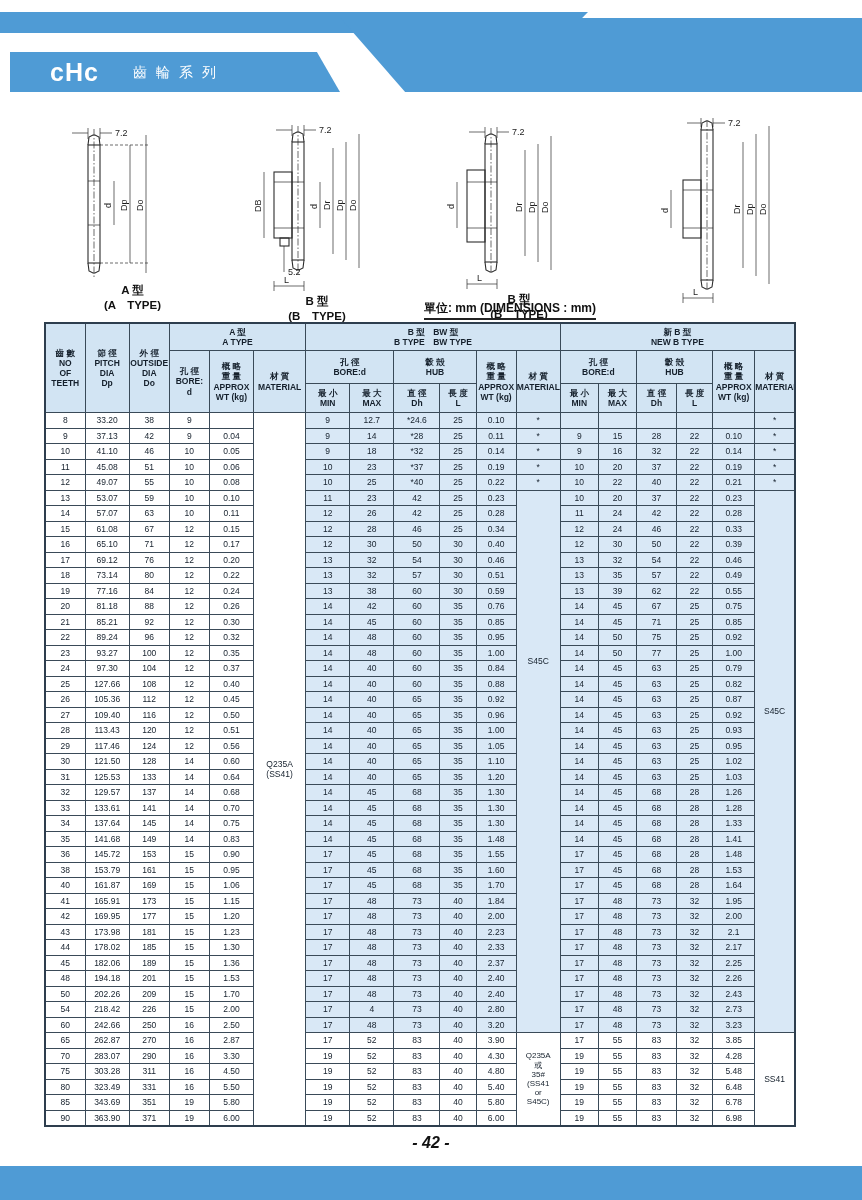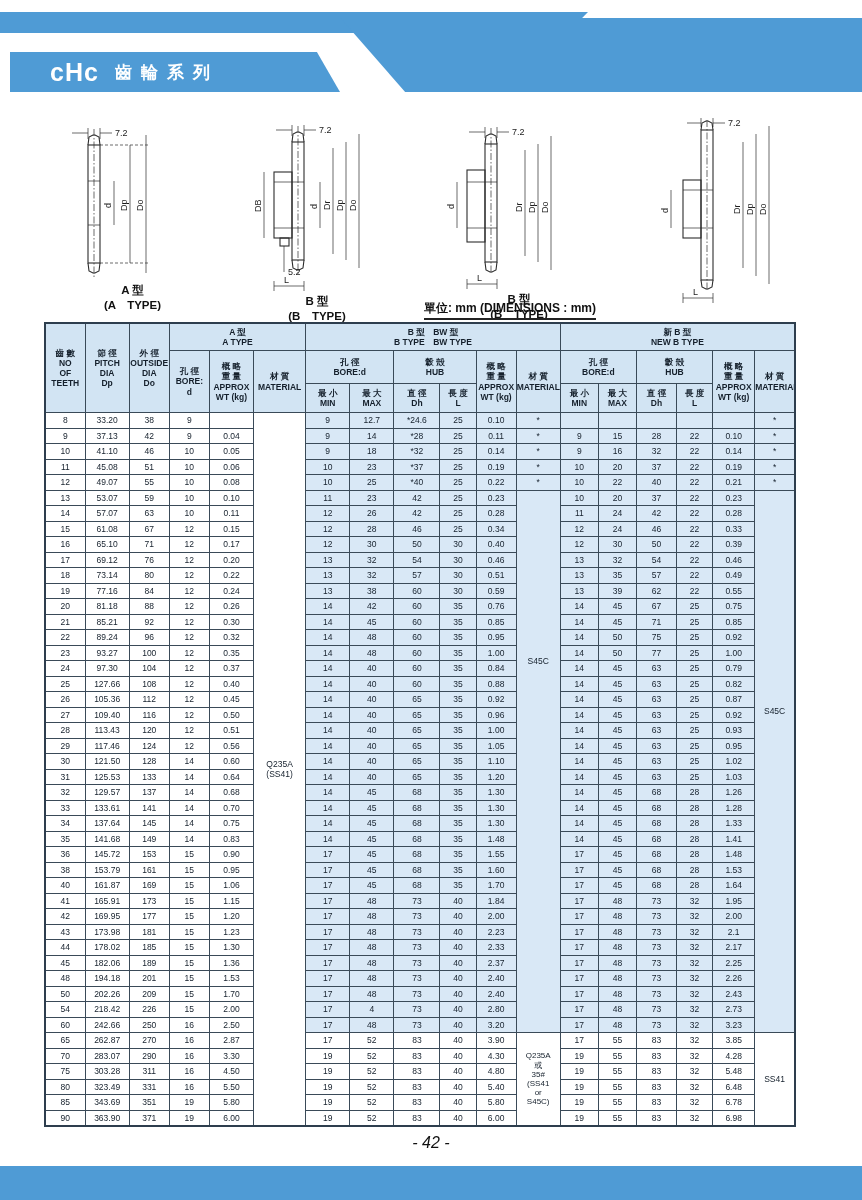--- a/index.html
+++ b/index.html
@@ -5,23 +5,23 @@
   :root{ --blue:#4f9bd5; --cellblue:#d9e8f6; --hdrblue:#d2e4f3; --line:#3a4a58; --ink:#15202c; }
   html,body{margin:0;padding:0;background:#e8e8e8;}
   .page{position:relative;width:862px;height:1200px;background:#fff;overflow:hidden;
         font-family:"Liberation Sans",sans-serif;color:var(--ink);margin:0 auto;}
   
   .banner-strip{position:absolute;left:0;top:12px;width:588px;height:21px;background:var(--blue);
         clip-path:polygon(0 0,100% 0,96.5% 100%,0 100%);}
   .banner-main{position:absolute;left:0;top:18px;width:862px;height:74px;background:var(--blue);
         clip-path:polygon(39.5% 0,100% 0,100% 100%,47% 100%);}
   .banner-logo{position:absolute;left:10px;top:52px;width:330px;height:40px;background:var(--blue);
-        clip-path:polygon(0 0,93% 0,100% 100%,0 100%);display:flex;align-items:center;padding-left:40px;box-sizing:border-box;}
+        clip-path:polygon(0 0,93% 0,100% 100%,0 100%);display:flex;align-items:center;padding-left:40px;box-sizing:border-box;gap:32px;}
   .logo-mark{color:#fff;font-size:25px;font-weight:bold;letter-spacing:1px;line-height:1;}
-  .logo-series{color:#fff;font-size:17px;font-weight:bold;letter-spacing:9px;margin-left:16px;line-height:1;}
+  .logo-series{color:#fff;font-size:14px;font-weight:normal;letter-spacing:9px;margin-left:2px;line-height:1;}
   .title-model{position:absolute;right:66px;top:20px;color:#fff;font-size:29px;font-weight:400;letter-spacing:7px;}
   .title-sub{position:absolute;right:40px;top:57px;color:#fff;font-size:23px;font-weight:bold;letter-spacing:0.5px;}
   
   .fig{position:absolute;text-align:center;}
   .fig svg{display:block;margin:0 auto;}
   .ln{fill:none;stroke:#2c2c2c;stroke-width:1.1;}
   .cl{stroke:#2c2c2c;stroke-width:0.7;stroke-dasharray:7 2 1.5 2;fill:none;}
   .dim{stroke:#2c2c2c;stroke-width:0.7;fill:none;}
   .dtx{font-size:9px;fill:#1c1c1c;font-family:"Liberation Sans",sans-serif;}
   .cap{font-size:11.5px;font-weight:bold;color:#111;line-height:1.3;}
@@ -36,21 +36,21 @@
   .spk th{background:var(--hdrblue);font-size:8.5px;font-weight:bold;white-space:pre-line;line-height:1.18;padding:1px 0;}
   .spk tr.h1 th{height:24px;} .spk tr.h2 th{height:30px;} .spk tr.h3 th{height:26px;}
   .spk td{font-size:8.5px;height:14.5px;padding:0 1px;background:#fff;line-height:1;}
   .spk td.blu{background:var(--cellblue);}
   .spk td.mat{white-space:pre-line;line-height:1.2;}
   .spk td.sm{font-size:8px;line-height:1.15;}
   .spk td.hi1{vertical-align:top;padding-top:165px;}
   .spk td.hi2{vertical-align:top;padding-top:215px;}
   
   .page-num{position:absolute;left:0;width:100%;top:1134px;text-align:center;font-size:16px;
-        font-weight:normal;font-style:italic;color:#111;}
+        font-weight:bold;font-style:italic;color:#111;}
   .bottom-strip{position:absolute;left:0;top:1166px;width:862px;height:34px;background:var(--blue);}
 </style>
 </head>
 <body>
 
 <div class="page">
 
   <div class="banner-strip"></div>
   <div class="banner-main"></div>
   <div class="banner-logo">

